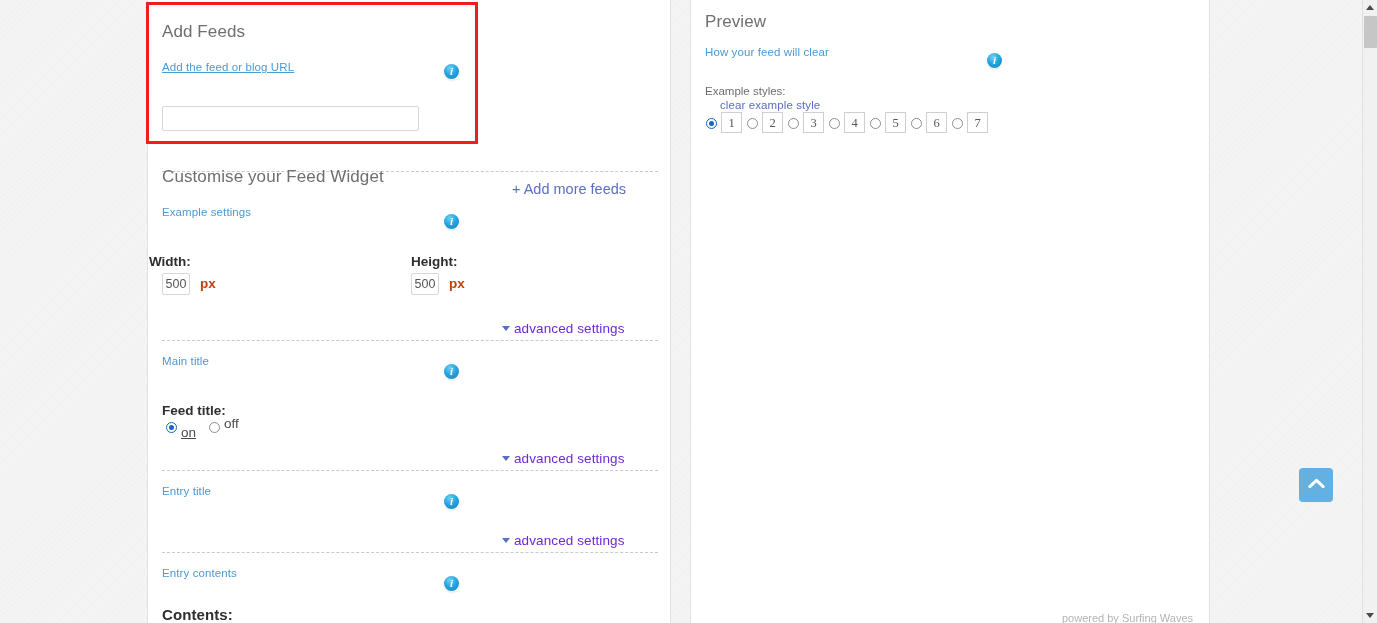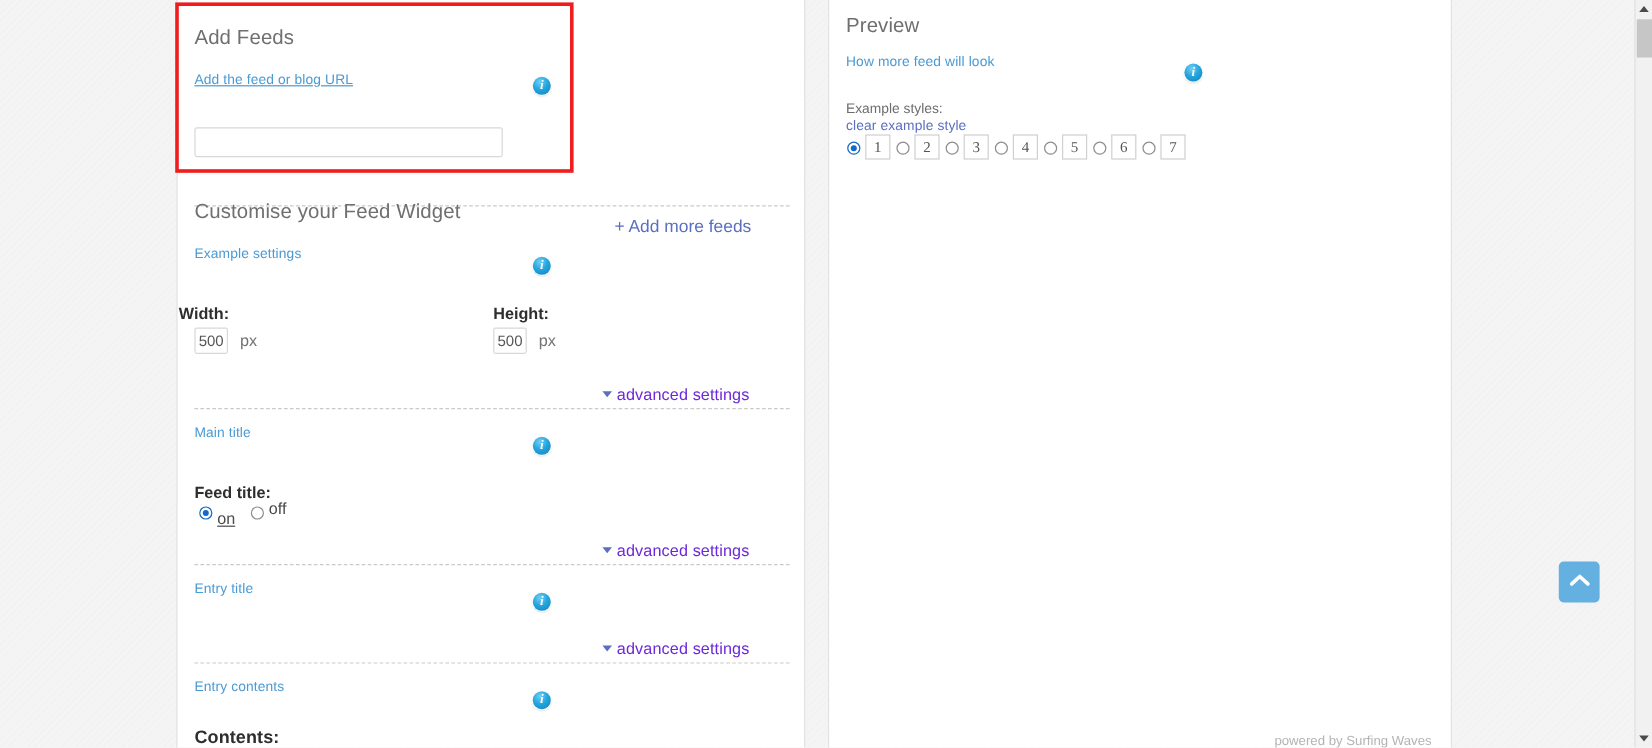--- a/index.html
+++ b/index.html
@@ -67,21 +67,22 @@
   }
   .plain-small {
     position: absolute;
     font-size: 11.5px;
     color: #6d6d6d;
     white-space: nowrap;
   }
   .unit {
     position: absolute;
     font-size: 13.5px;
-    color: #737373;
+    color: #c2410c;
+    font-weight: bold;
   }
 
   
   .info-icon {
     position: absolute;
     width: 15px; height: 15px;
     border-radius: 50%;
     background: radial-gradient(circle at 40% 28%, #6fd0f5 0%, #24a5de 45%, #0f82c0 100%);
     box-shadow: 0 0 0 1px rgba(255,255,255,.85), 0 1px 2px rgba(0,0,0,.25);
     color: #ffffff;
@@ -327,27 +328,27 @@
     <div class="link-blue" style="left:14px; top:572px;">Entry contents</div>
     <div class="info-icon" style="left:296px; top:581px;">i</div>
 
     <div class="section-title" style="left:14px; top:611px; font-size:15px; font-weight:bold; color:#2e2e2e;">Contents:</div>
   </div>
 
   <div class="card" id="right-card">
 
     <div class="section-title" style="left:14px; top:17px;">Preview</div>
 
-    <div class="link-blue" style="left:14px; top:51px;">How more feed will look</div>
+    <div class="link-blue" style="left:14px; top:51px;">How your feed will clear</div>
 
     <div class="info-icon" style="left:296px; top:58px;">i</div>
 
     <div class="plain-small" style="left:14px; top:90px;">Example styles:</div>
 
-    <div class="link-blue" style="left:14px; top:104px; color:#5a6fc0;text-align:right;">clear example style</div>
+    <div class="link-blue" style="left:29px; top:104px; color:#5a6fc0;text-align:right;">clear example style</div>
 
     <span class="radio checked" style="left:15px; top:123px;"></span>
     <span class="style-box" style="left:30px; top:117px;">1</span>
     <span class="radio" style="left:56px; top:123px;"></span>
     <span class="style-box" style="left:71px; top:117px;">2</span>
     <span class="radio" style="left:97px; top:123px;"></span>
     <span class="style-box" style="left:112px; top:117px;">3</span>
     <span class="radio" style="left:138px; top:123px;"></span>
     <span class="style-box" style="left:153px; top:117px;">4</span>
     <span class="radio" style="left:179px; top:123px;"></span>

